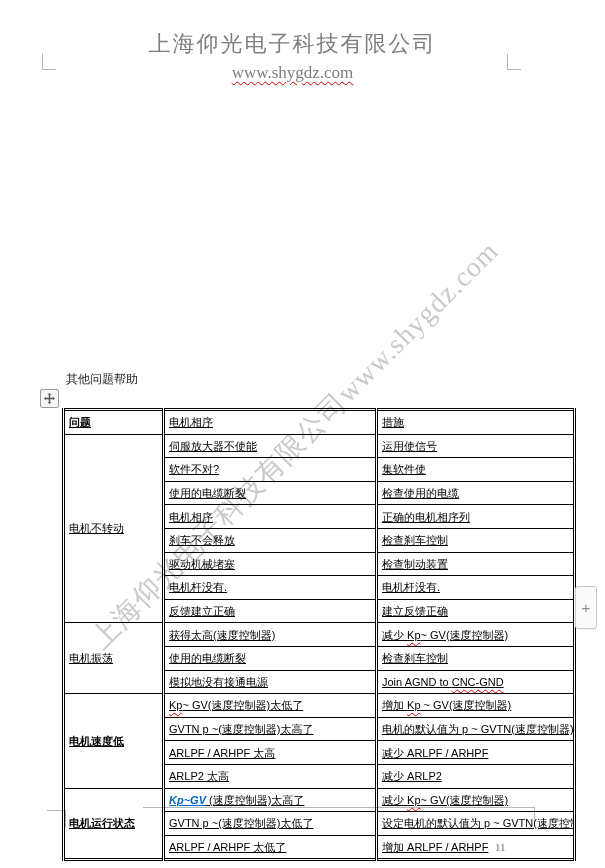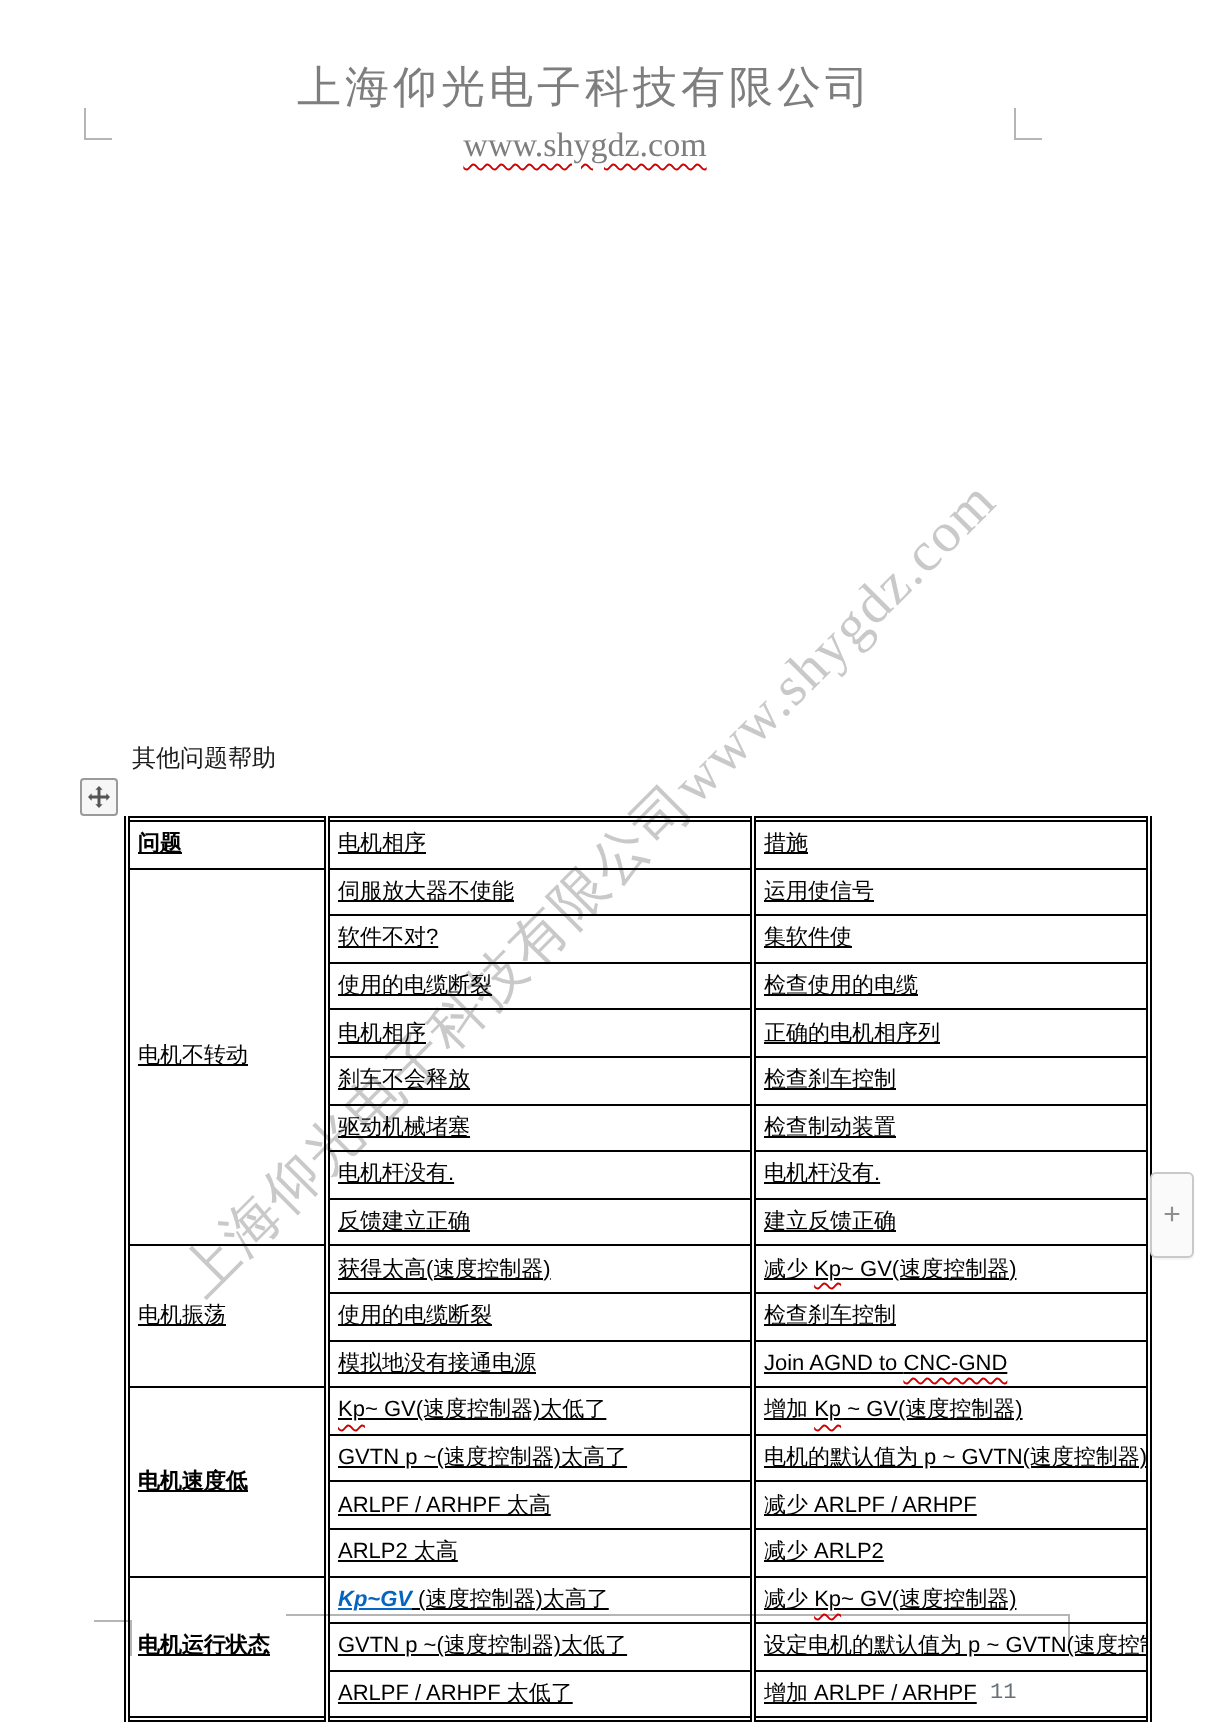--- a/index.html
+++ b/index.html
@@ -72,21 +72,21 @@
     font-size:15px;color:#8f8f8f;cursor:pointer;box-shadow:0 1px 1px rgba(0,0,0,0.05);
   }
   
   .doc-footer{
     position:absolute;left:0;top:810px;width:585px;text-align:center;z-index:2;
     font-family:"Liberation Serif",serif;font-size:12px;color:var(--header_gray,#7e7e7e);line-height:16px;
   }
   .doc-footer .sep{display:inline-block;width:8px;}
   .page-number{
     position:absolute;left:495px;top:809px;z-index:2;
-    font-family:Liberation Mono, monospace;font-size:11px;color:#66707a;margin-top:32px;
+    font-family:Liberation Serif, serif;font-size:11px;color:#66707a;margin-top:32px;
   }
 </style>
 </head>
 <body>
 
 <div class="page">
 
   <div class="crop tl"></div>
   <div class="crop tr"></div>
   <div class="crop bl"></div>

